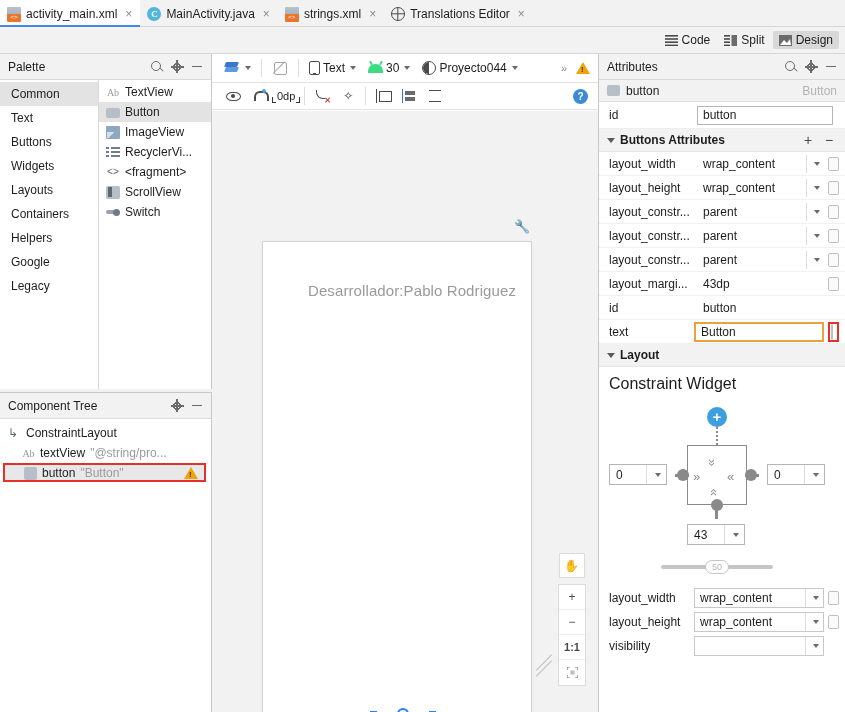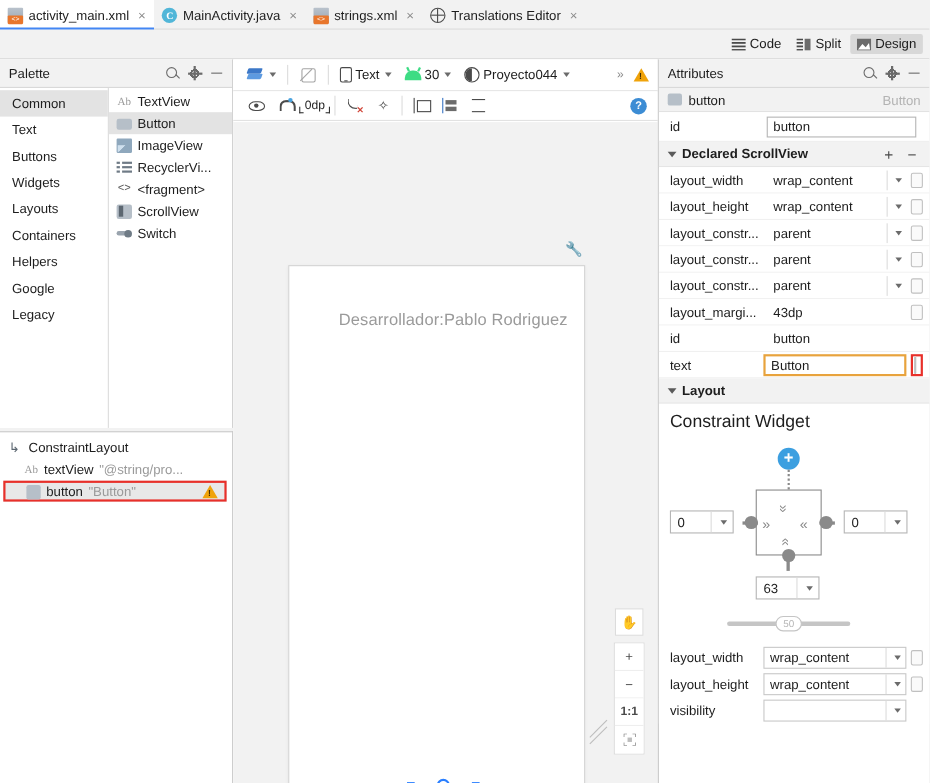--- a/index.html
+++ b/index.html
@@ -575,20 +575,25 @@
         </div>
         <div class="pal-item">
           <span class="pitem-ico pi-switch"></span>
           <span>Switch</span>
         </div>
       </div>
     </div>
   </div>
 
   <div class="comptree">
+    <div class="panel-head">
+      <span class="title">Component Tree</span>
+      <span class="hicon ico-gear"></span>
+      <span class="hicon ico-minus"></span>
+    </div>
     <div class="ct-rows">
       <div class="ct-row indent1">
         <span class="ct-ico ico-constraint">↳</span>
         <span>ConstraintLayout</span>
       </div>
       <div class="ct-row indent2">
         <span class="ct-ico pi-textview">Ab</span>
         <span>textView</span>
         <span class="ct-sub">"@string/pro...</span>
       </div>
@@ -715,21 +720,21 @@
       <span class="type">Button</span>
     </div>
 
     <div class="id-row">
       <span class="lbl">id</span>
       <span class="fld">button</span>
     </div>
 
     <div class="sect-head">
       <span class="tri-down"></span>
-      <span>Declared ScrollView</span>
+      <span>Buttons Attributes</span>
       <span class="spacer"></span>
       <span class="plus">+</span>
       <span class="minus">−</span>
     </div>
 
     <div class="arow">
       <span class="k">layout_width</span>
       <span class="v plain">
         <span class="vtext">wrap_content</span>
         <span class="vdrop">
@@ -828,21 +833,21 @@
               <span class="caret"></span>
             </span>
         </span>
         <span class="cw-num" style="left:168px; top:71px; width:58px;">
           <span class="n">0</span>
           <span class="d">
               <span class="caret"></span>
             </span>
         </span>
         <span class="cw-num" style="left:88px; top:131px; width:58px;">
-          <span class="n">63</span>
+          <span class="n">43</span>
           <span class="d">
               <span class="caret"></span>
             </span>
         </span>
 
         <span class="cw-slider">
           <span class="track"></span>
           <span class="knob">50</span>
         </span>
       </div>

